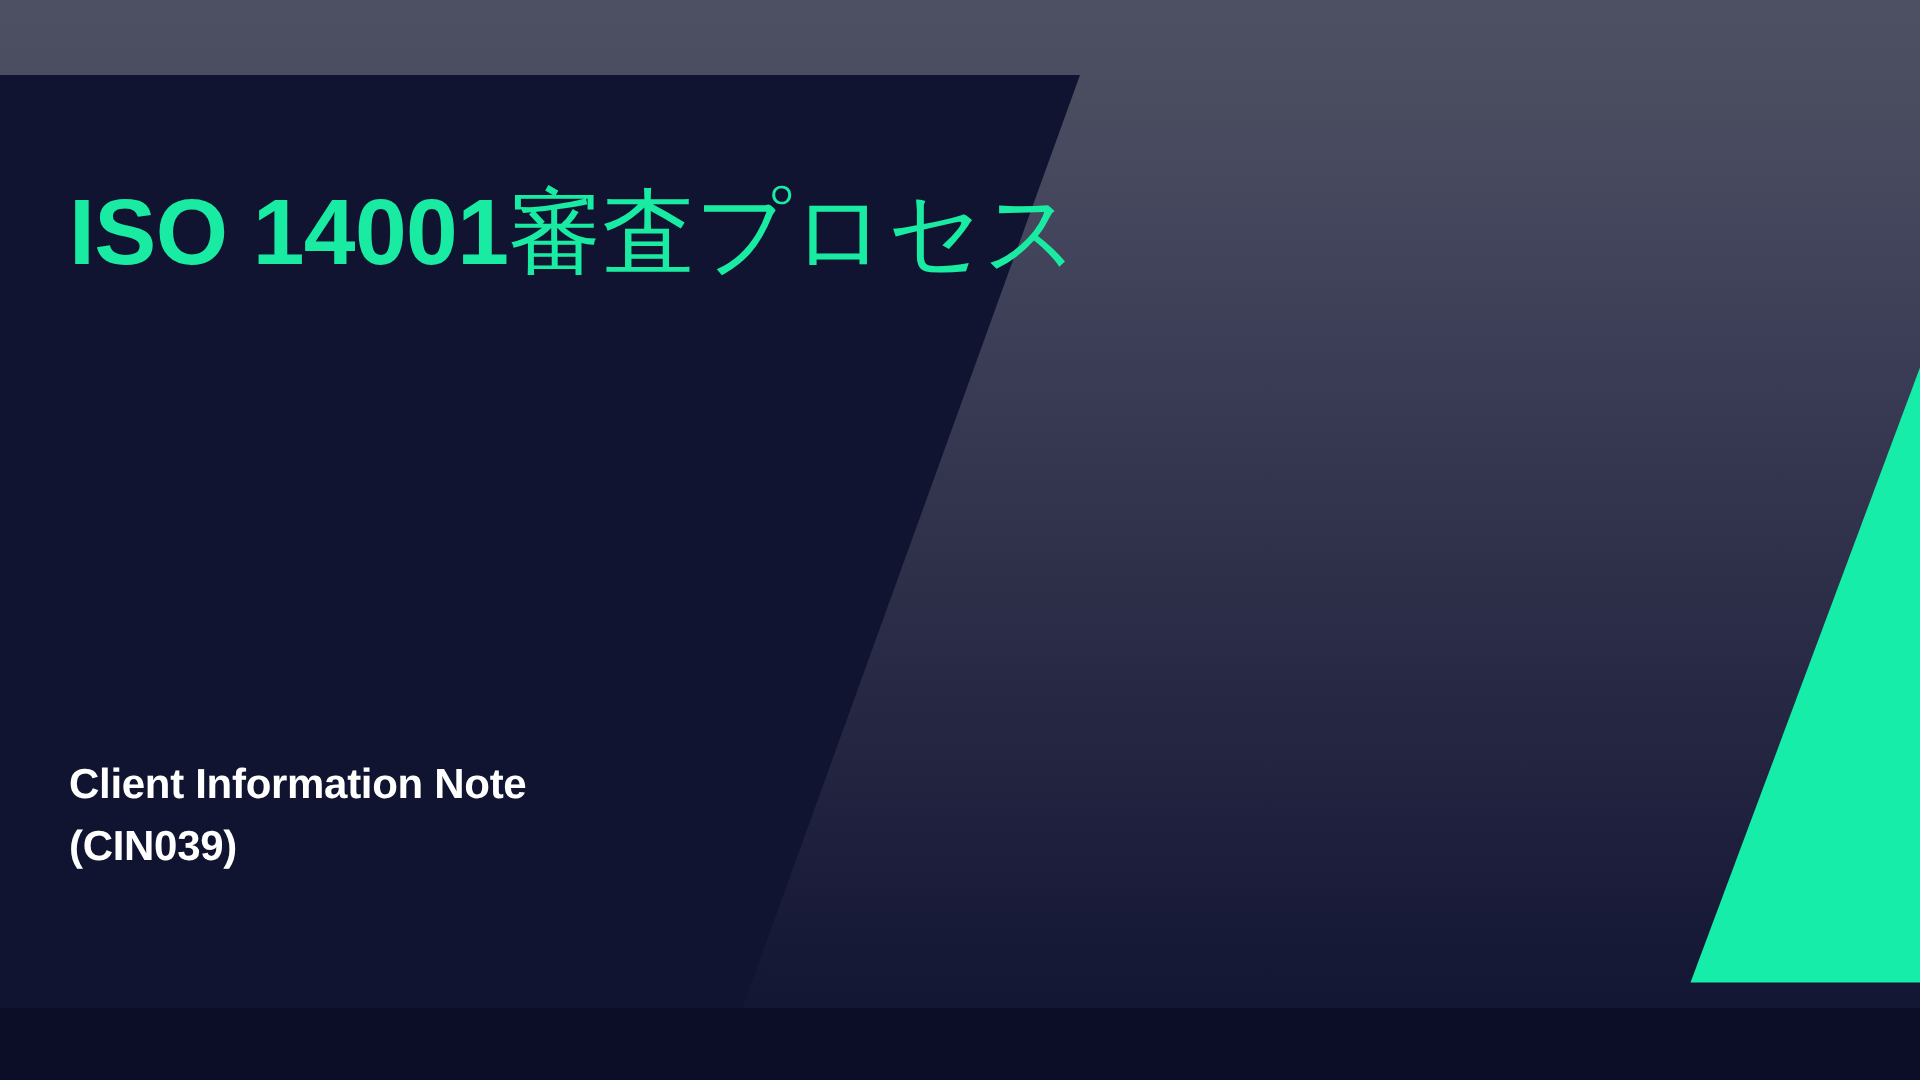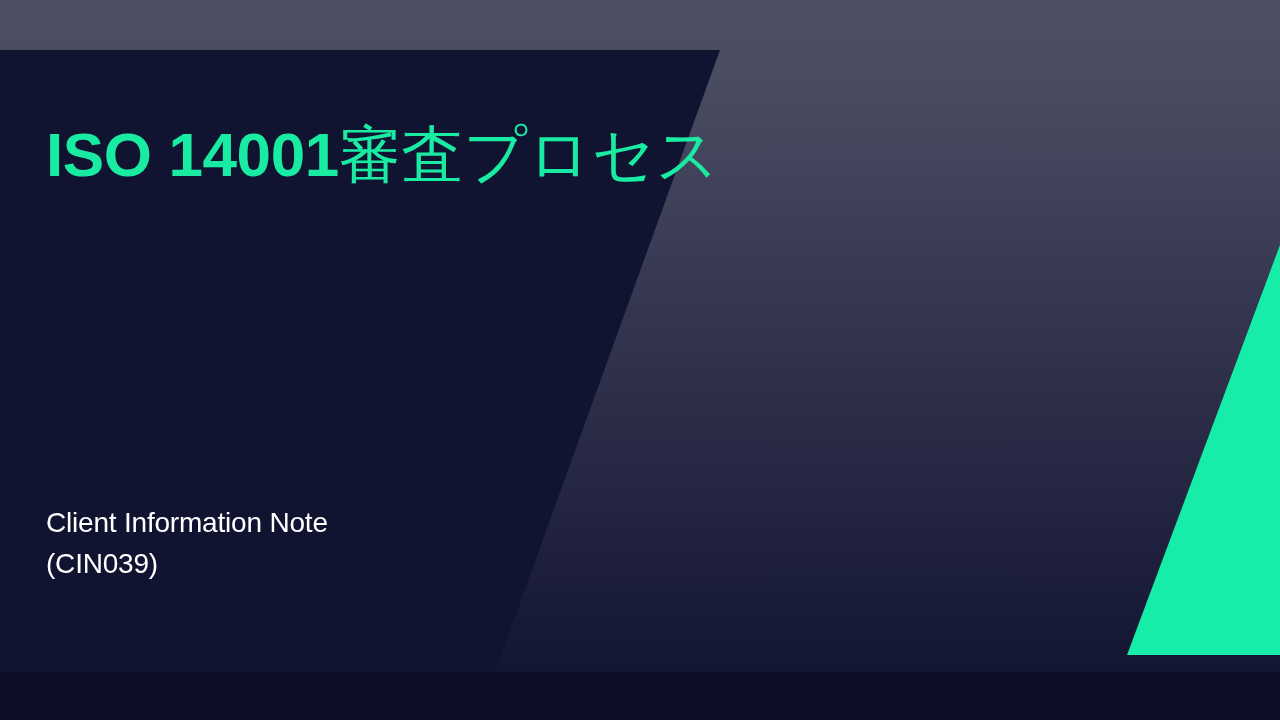--- a/index.html
+++ b/index.html
@@ -57,21 +57,21 @@
   }
 
   .subtitle {
     position: absolute;
     left: 46px;
     top: 503px;
     width: 520px;
     margin: 0;
     font-size: 28px;
     line-height: 1.46;
-    font-weight: 400;
+    font-weight: 700;
     letter-spacing: -0.2px;
     color: #ffffff;
   }
 </style>
 </head>
 <body>
 
 <div id="slide">
 
   <svg class="shape-layer" viewBox="0 0 1280 720" preserveAspectRatio="none">

